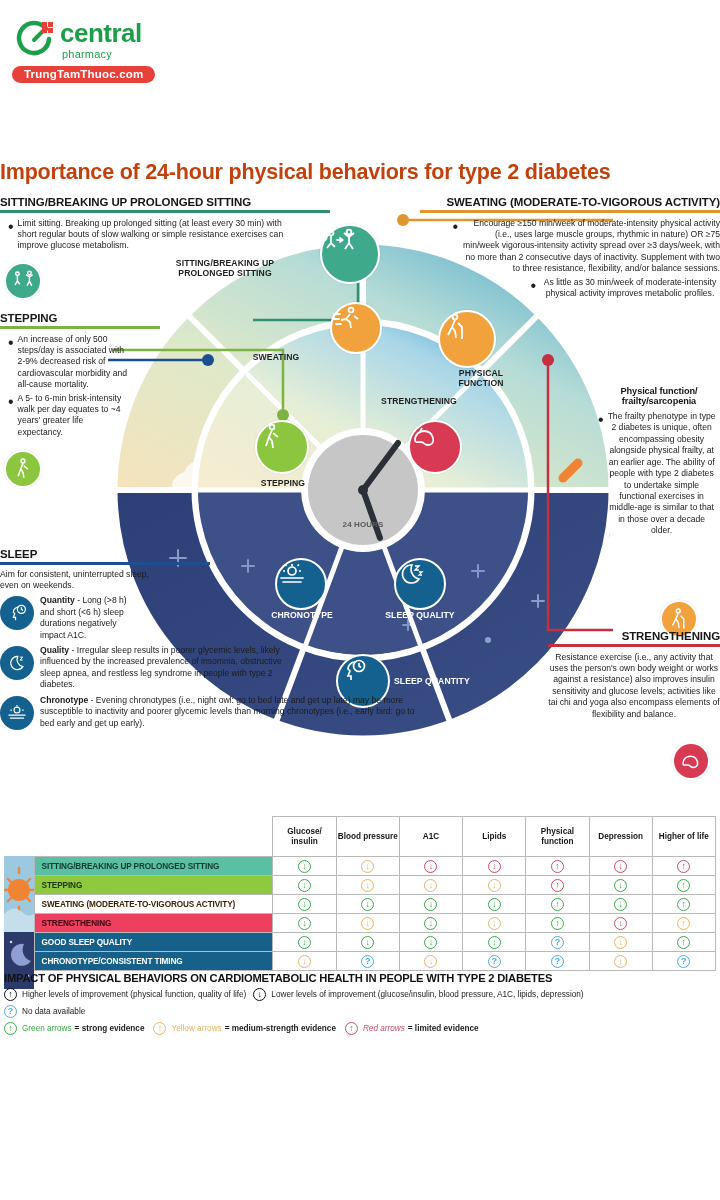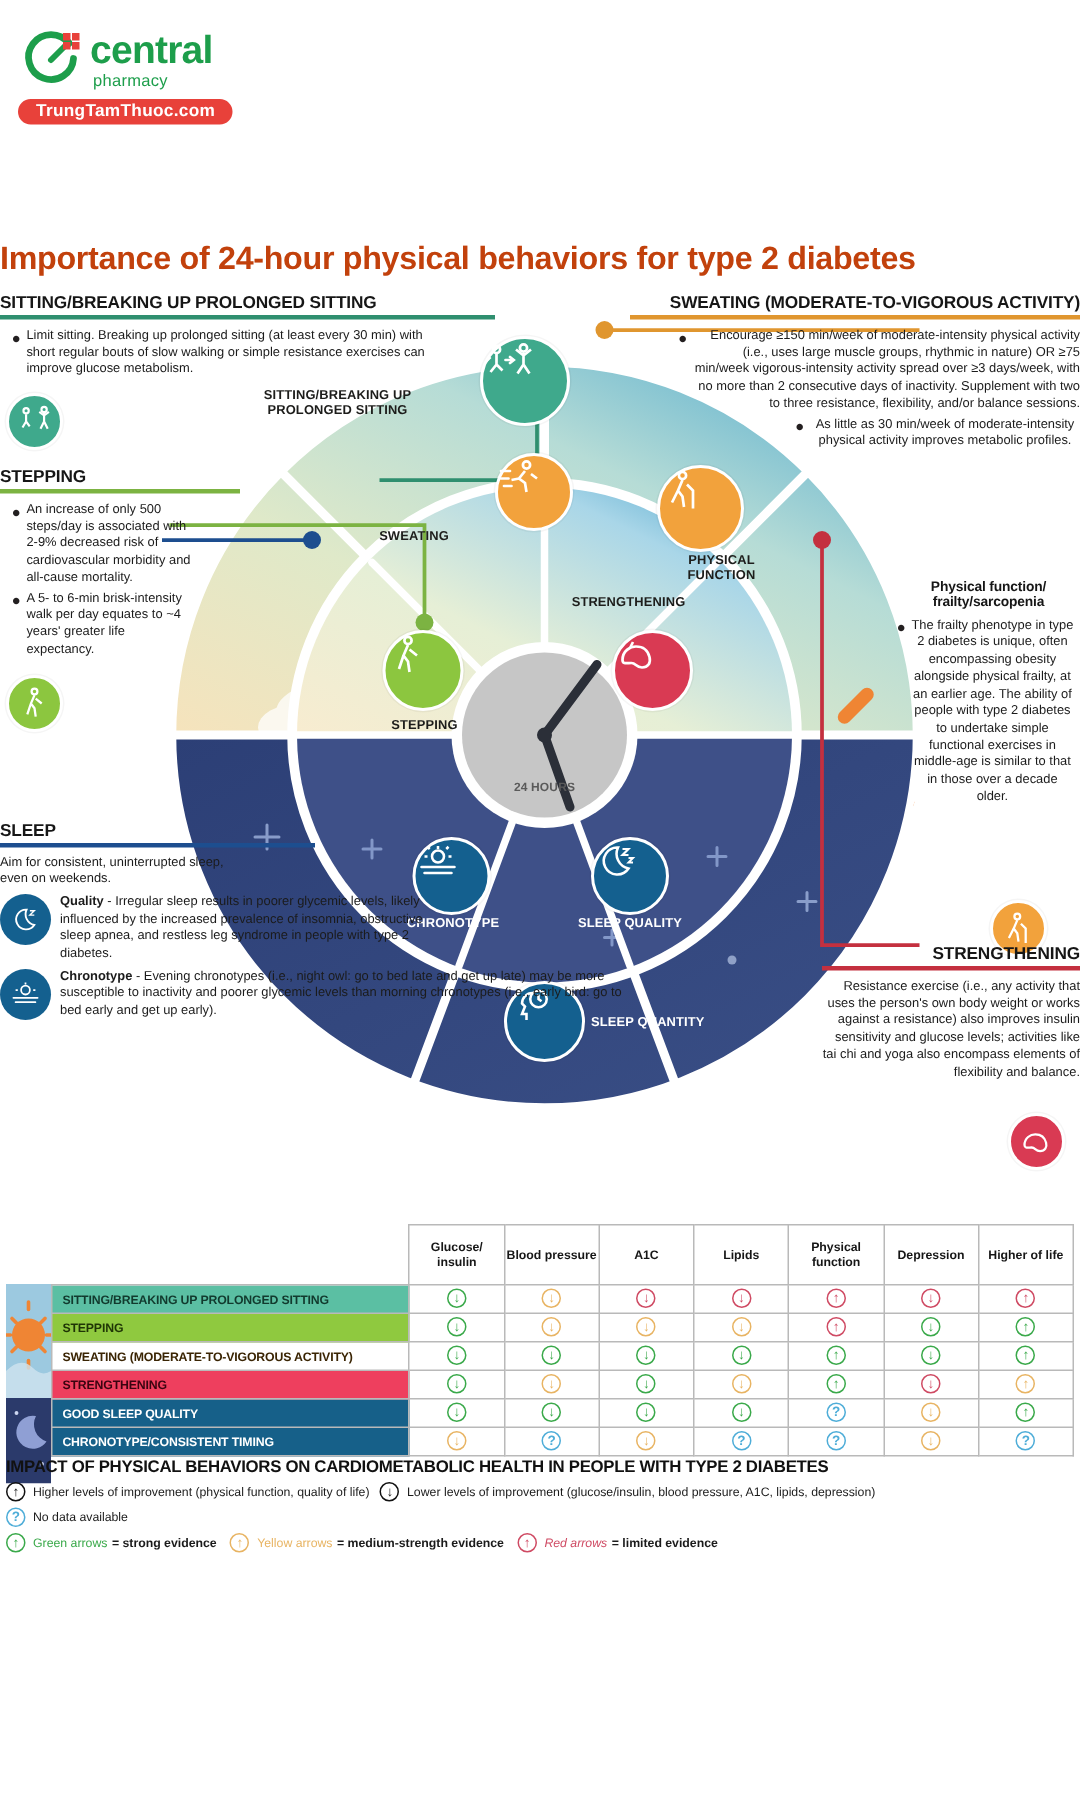--- a/index.html
+++ b/index.html
@@ -317,20 +317,32 @@
         <path d="M15 8 l-3 7 3 4 1 7 M12 15 l-3 9 M16 11 l5 4"></path>
     </svg>
   </div>
 </div>
 
 <div id="p-sleep">
   <div class="sec-head">SLEEP</div>
   <div class="rule" style="background:#1d4e8f; margin:2px 0 4px 0; width:210px;"></div>
   <div class="body-txt" style="width:150px;">Aim for consistent, uninterrupted sleep, even on weekends.</div>
 
+  <div class="sleep-item">
+    <div class="sleep-ico">
+      <svg width="22" height="22" viewBox="0 0 30 30" fill="none" stroke="#fff" stroke-width="1.7">
+        <path d="M13 25 v-4 h-3 l2 -5 l-2 -2 a7 7 0 0 1 7 -7"></path>
+          <circle cx="21" cy="10" r="5.5"></circle>
+          <path d="M21 7 v3 l2 1.5"></path>
+      </svg>
+    </div>
+    <div class="body-txt" style="width:98px;">
+      <b>Quantity</b><span> - Long (&gt;8 h) and short (&lt;6 h) sleep durations negatively impact A1C.</span>
+    </div>
+  </div>
 
   <div class="sleep-item">
     <div class="sleep-ico">
       <svg width="22" height="22" viewBox="0 0 30 30" fill="none" stroke="#fff" stroke-width="1.7">
         <path d="M16 6 a9 9 0 1 0 7 14 a10 10 0 0 1 -7 -14z"></path>
           <path d="M19 7 h4 l-4 4 h4" stroke-width="1.3"></path>
       </svg>
     </div>
     <div class="body-txt" style="width:256px;">
       <b>Quality</b><span> - Irregular sleep results in poorer glycemic levels, likely influenced by the increased prevalence of insomnia, obstructive sleep apnea, and restless leg syndrome in people with type 2 diabetes.</span>
@@ -374,21 +386,21 @@
 <div class="icon-circ" style="left:660px; top:600px; width:38px; height:38px; background:#f2a23c;">
   <svg width="24" height="24" viewBox="0 0 30 30" fill="none" stroke="#fff" stroke-width="1.9">
     <circle cx="14" cy="5" r="2.4"></circle>
       <path d="M14 8 l-3 7 3 4 1 7 M11 15 l-4 8 M17 11 l4 4 v12"></path>
   </svg>
 </div>
 
 <div id="p-strength">
   <div class="sec-head" style="text-align:right;">STRENGTHENING</div>
   <div class="rule" style="background:#c4303f; margin:2px 0 5px 0;"></div>
-  <div class="body-txt" style="text-align:right;">Resistance exercise (i.e., any activity that uses the person's own body weight or works against a resistance) also improves insulin sensitivity and glucose levels; activities like tai chi and yoga also encompass elements of flexibility and balance.</div>
+  <div class="body-txt" style="text-align:center;">Resistance exercise (i.e., any activity that uses the person's own body weight or works against a resistance) also improves insulin sensitivity and glucose levels; activities like tai chi and yoga also encompass elements of flexibility and balance.</div>
 </div>
 <div class="icon-circ" style="left:672px; top:742px; width:38px; height:38px; background:#d93a53;">
   <svg width="24" height="24" viewBox="0 0 30 30" fill="none" stroke="#fff" stroke-width="1.9">
     <path d="M5 18 c0 -6 5 -9 9 -9 c5 0 8 3 9 7 c1 4 -1 7 -5 7 c-4 0 -4 -3 -7 -3 c-3 0 -6 1 -6 -2z"></path>
   </svg>
 </div>
 
 <div id="tbl">
   <table>
     <colgroup>

